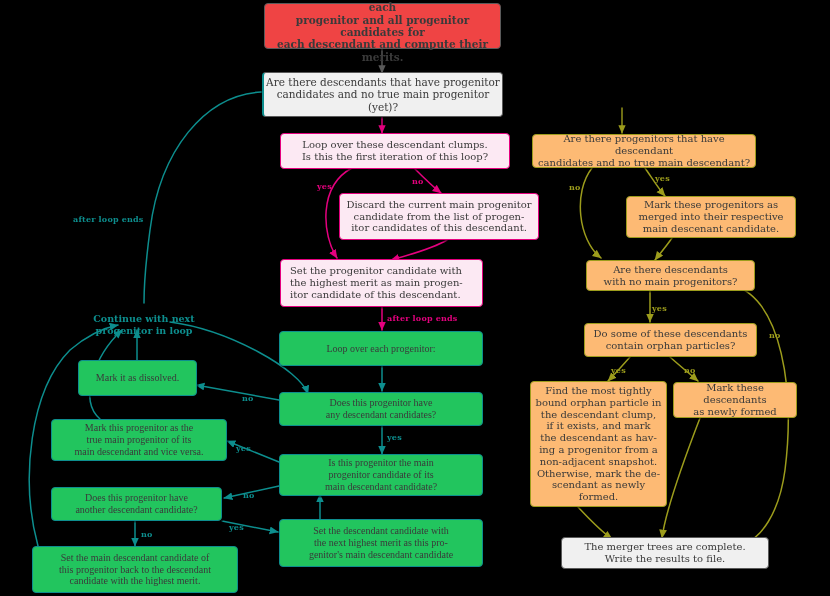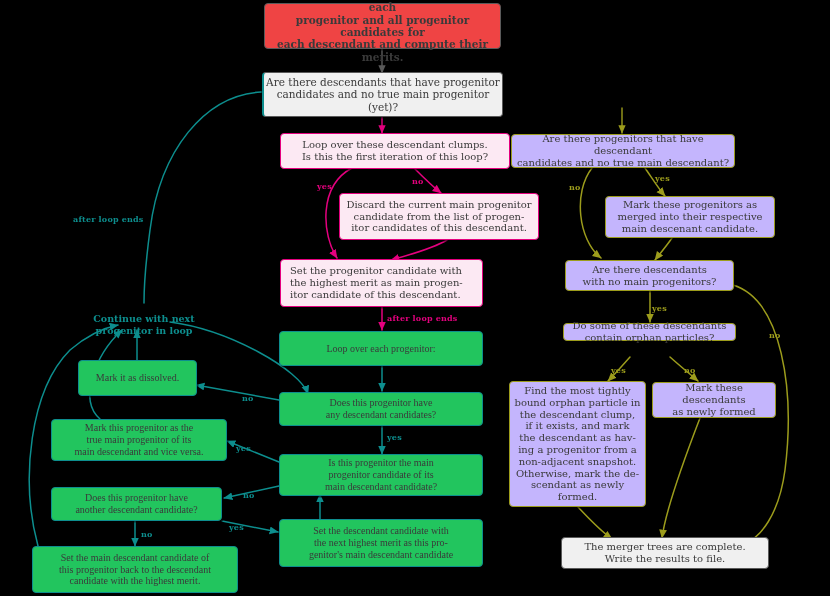--- a/index.html
+++ b/index.html
@@ -22,21 +22,21 @@
     line-height:1.18;
     color:#3a3a3a;
     font-family:"DejaVu Serif","Liberation Serif",serif;
     box-shadow:1.5px 1.5px 0 rgba(0,0,0,0.55);
   }
   .node span{display:block;width:100%;white-space:pre-line;}
   
   .pal-gray  {background:#ef4444;border:1px solid #5a5a5a;font-weight:bold;}
   .pal-pink  {background:#fce9f3;border:1.4px solid #e4007e;}
   .pal-teal  {background:#22c55e;border:1.4px solid #0d8e8e;font-family:Liberation Serif, serif;}
-  .pal-olive {background:#c4b5fd;border:1.4px solid #9c9c1c;}
+  .pal-olive {background:#fdba74;border:1.4px solid #9c9c1c;margin-left:21px;}
   .pal-gray-teal{background:#f0f0f0;border:1px solid #5a5a5a;border-left:2.5px solid #0d8e8e;}
   .pal-gray-olive{background:#f0f0f0;border:1px solid #5a5a5a;}
 
   .elabel{
     position:absolute;
     font-family:"DejaVu Serif","Liberation Serif",serif;
     font-weight:bold;
     font-size:8px;
     white-space:nowrap;
     letter-spacing:.2px;
@@ -216,21 +216,21 @@
     <span>Mark these progenitors as
 merged into their respective
 main descenant candidate.</span>
   </div>
 
   <div class="node pal-olive" style="left:565px;top:260px;width:169px;height:31px;font-size:10px;">
     <span>Are there descendants
 with no main progenitors?</span>
   </div>
 
-  <div class="node pal-olive" style="left:563px;top:323px;width:173px;height:18px;font-size:10px;">
+  <div class="node pal-olive" style="left:563px;top:323px;width:173px;height:34px;font-size:10px;">
     <span>Do some of these descendants
 contain orphan particles?</span>
   </div>
 
   <div class="node pal-olive" style="left:509px;top:381px;width:137px;height:126px;font-size:10px;">
     <span>Find the most tightly
 bound orphan particle in
 the descendant clump,
 if it exists, and mark
 the descendant as hav-

